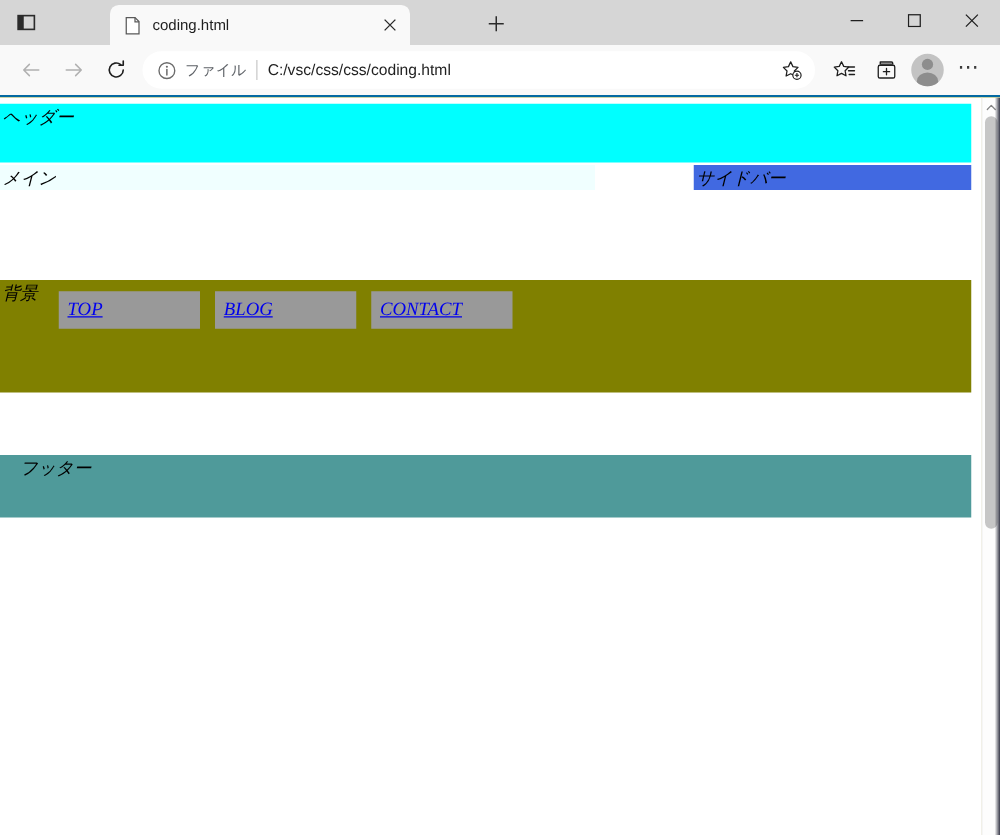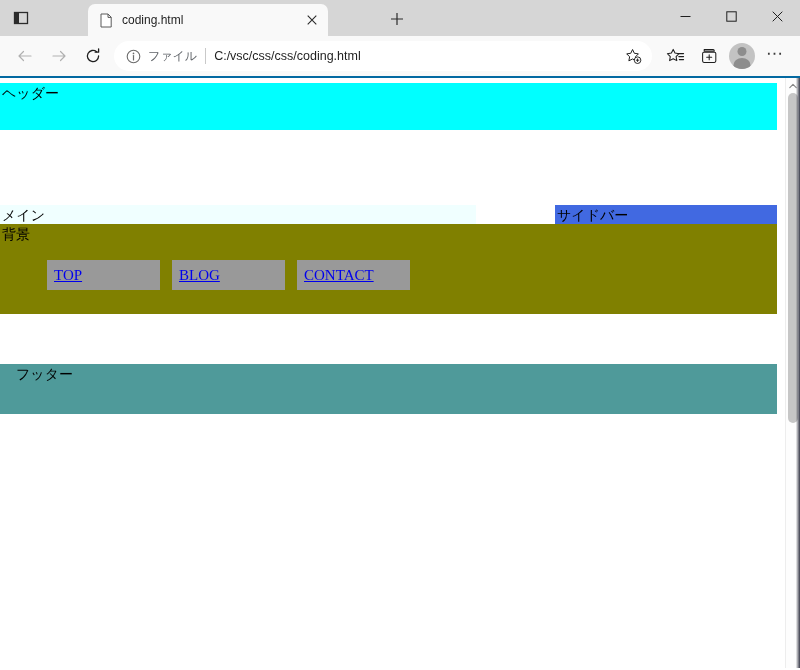--- a/index.html
+++ b/index.html
@@ -216,20 +216,21 @@
     line-height: 1;
     padding-bottom: 6px;
   }
 
   
   .viewport {
     position: relative;
     height: 590px;
     background: #fde047;
     overflow: hidden;
+    font-style: italic;
   }
   .page {
     position: absolute;
     left: 0;
     top: 0;
     right: 15px;
     bottom: 0;
     background: #ffffff;
     padding: 5px 8px 0 0;
     box-sizing: border-box;
@@ -239,21 +240,21 @@
     height: 47px;
     background: #00FFFF;
     color: #000000;
     font-size: 14px;
     line-height: 1.25;
     padding: 2px 0 0 2px;
     box-sizing: border-box;
   }
   .mid-row {
     display: flex;
-    align-items: flex-end;
+    align-items: flex-start;
     height: 92px;
     margin-top: 2px;
   }
   .main-block {
     width: 476px;
     background: #F0FFFF;
     color: #000000;
     font-size: 14px;
     line-height: 1.25;
     padding: 2px 0 0 2px;
@@ -283,21 +284,21 @@
     box-sizing: border-box;
     position: relative;
   }
   .nav-list {
     list-style: none;
     margin: 0;
     padding: 0;
     display: flex;
     position: absolute;
     left: 47px;
-    top: 36px;
+    top: 9px;
   }
   .nav-item {
     width: 113px;
     height: 30px;
     background: #999999;
     margin-right: 12px;
     display: flex;
     align-items: center;
     box-sizing: border-box;
     padding-left: 7px;

